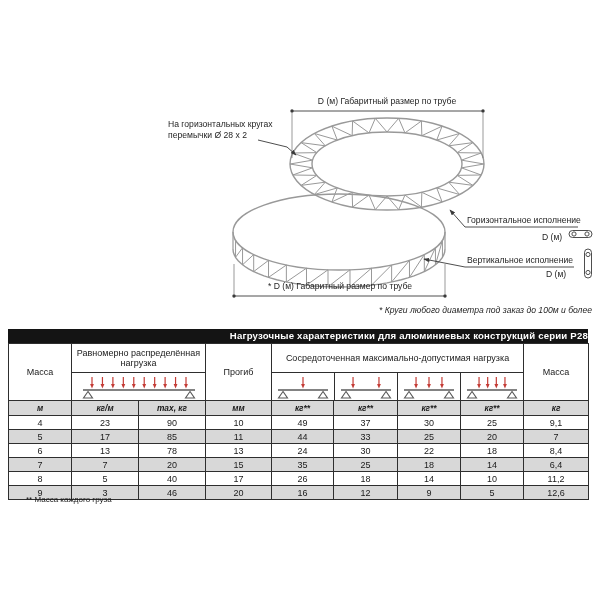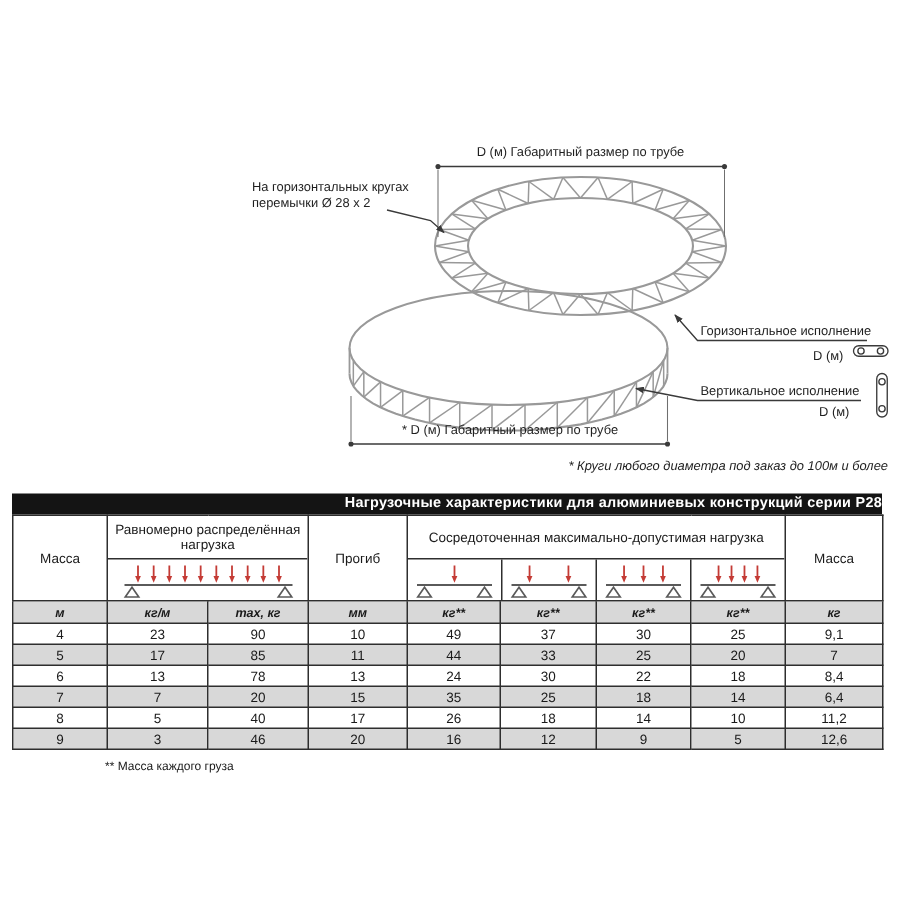--- a/index.html
+++ b/index.html
@@ -22,21 +22,21 @@
         font-size:9px;font-weight:normal;padding:0;overflow:hidden;}
   tr.units td{background:#d8d8d8;height:14px;font-size:8.4px;font-style:italic;font-weight:bold;}
   tr.data td{height:13px;}
   tr.alt td{background:#d8d8d8;}
   .hdr-stack{display:flex;flex-direction:column;height:56px;}
   .hdr-stack .txt{flex:1;display:flex;align-items:center;justify-content:center;
                   line-height:1.15;padding:1px 2px;}
   .hdr-stack .diagrow{border-top:1px solid #2e2e2e;height:27px;display:flex;align-items:center;justify-content:center;}
   .hdr-stack .diagrow .sub{flex:1;display:flex;align-items:center;justify-content:center;height:100%;}
   .hdr-stack .diagrow .sub + .sub{border-left:1px solid #2e2e2e;}
-  .footnote{position:absolute;left:26px;top:506px;font-size:8px;color:#1a1a1a;margin-left:44px;}
+  .footnote{position:absolute;left:26px;top:495px;font-size:8px;color:#1a1a1a;}
 </style>
 </head>
 <body>
 
 <div class="page">
 
   <svg id="diagram" width="600" height="325" viewBox="0 0 600 325" style="position:absolute;left:0;top:0">
     <defs>
       <marker id="arr" markerWidth="7" markerHeight="5" refX="5.8" refY="2.5" orient="auto">
         <path d="M0,0 L6.5,2.5 L0,5 z" fill="#3a3a3a"></path>

